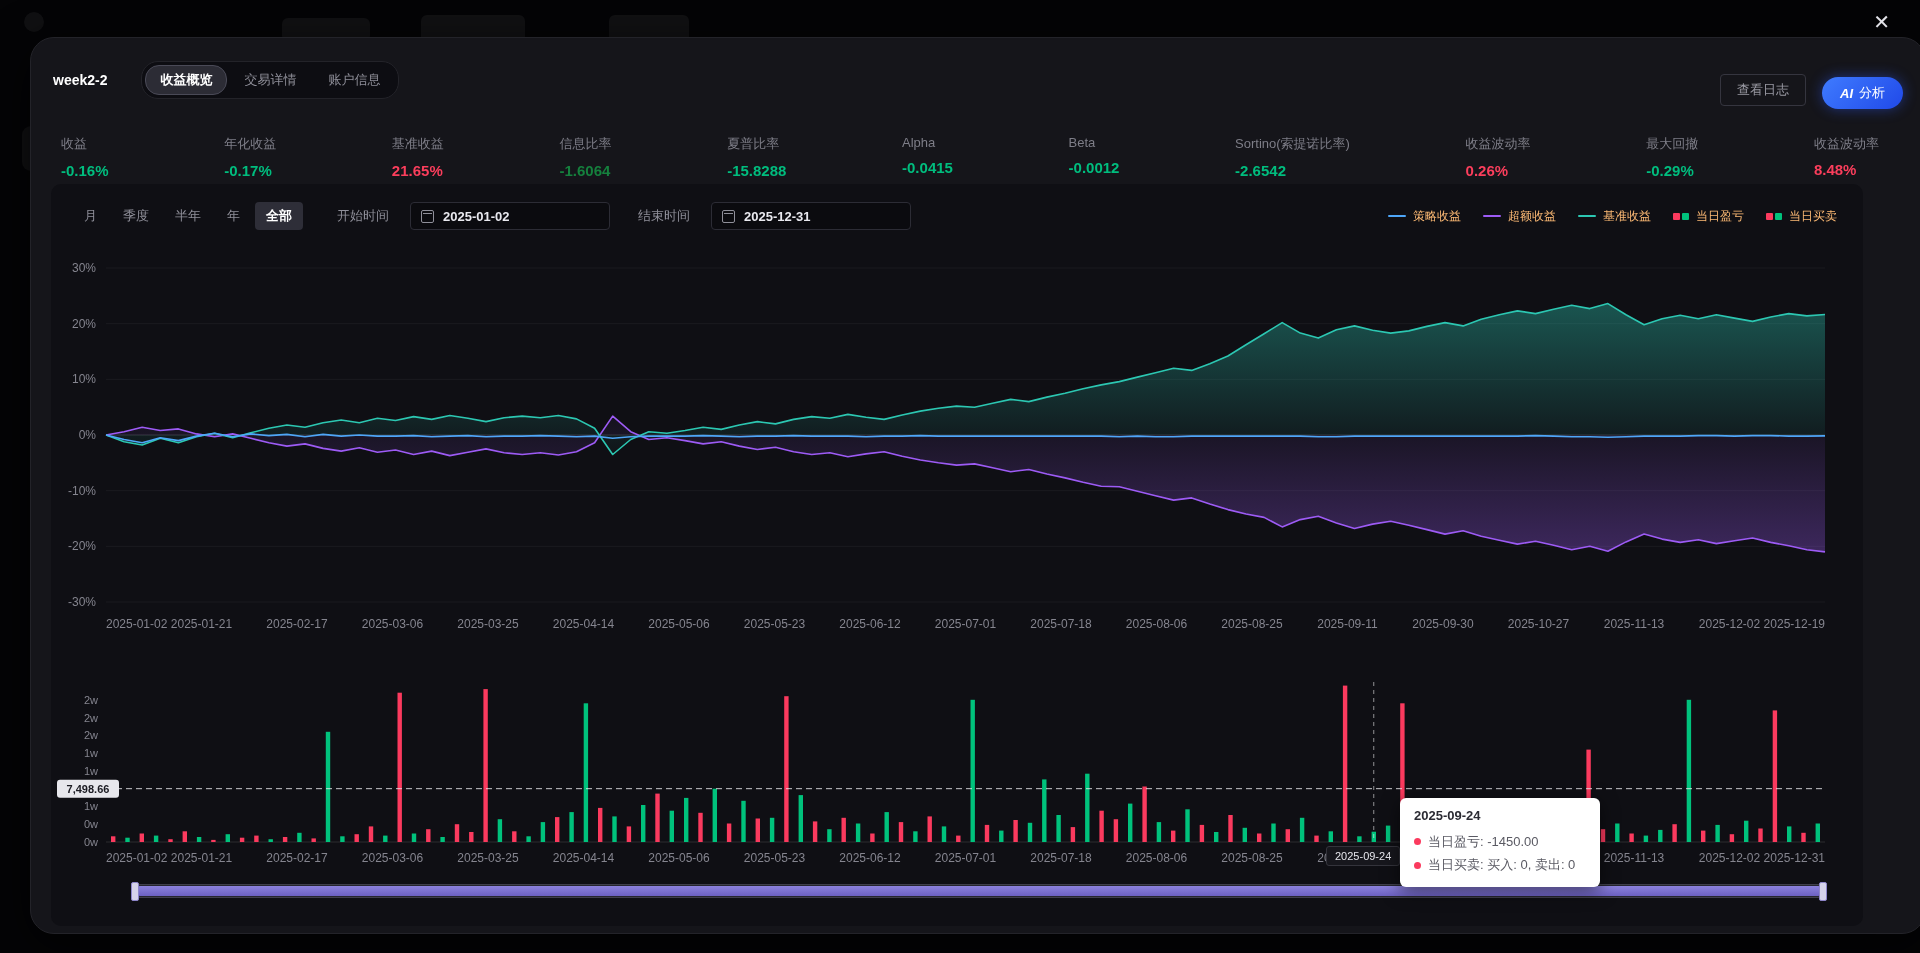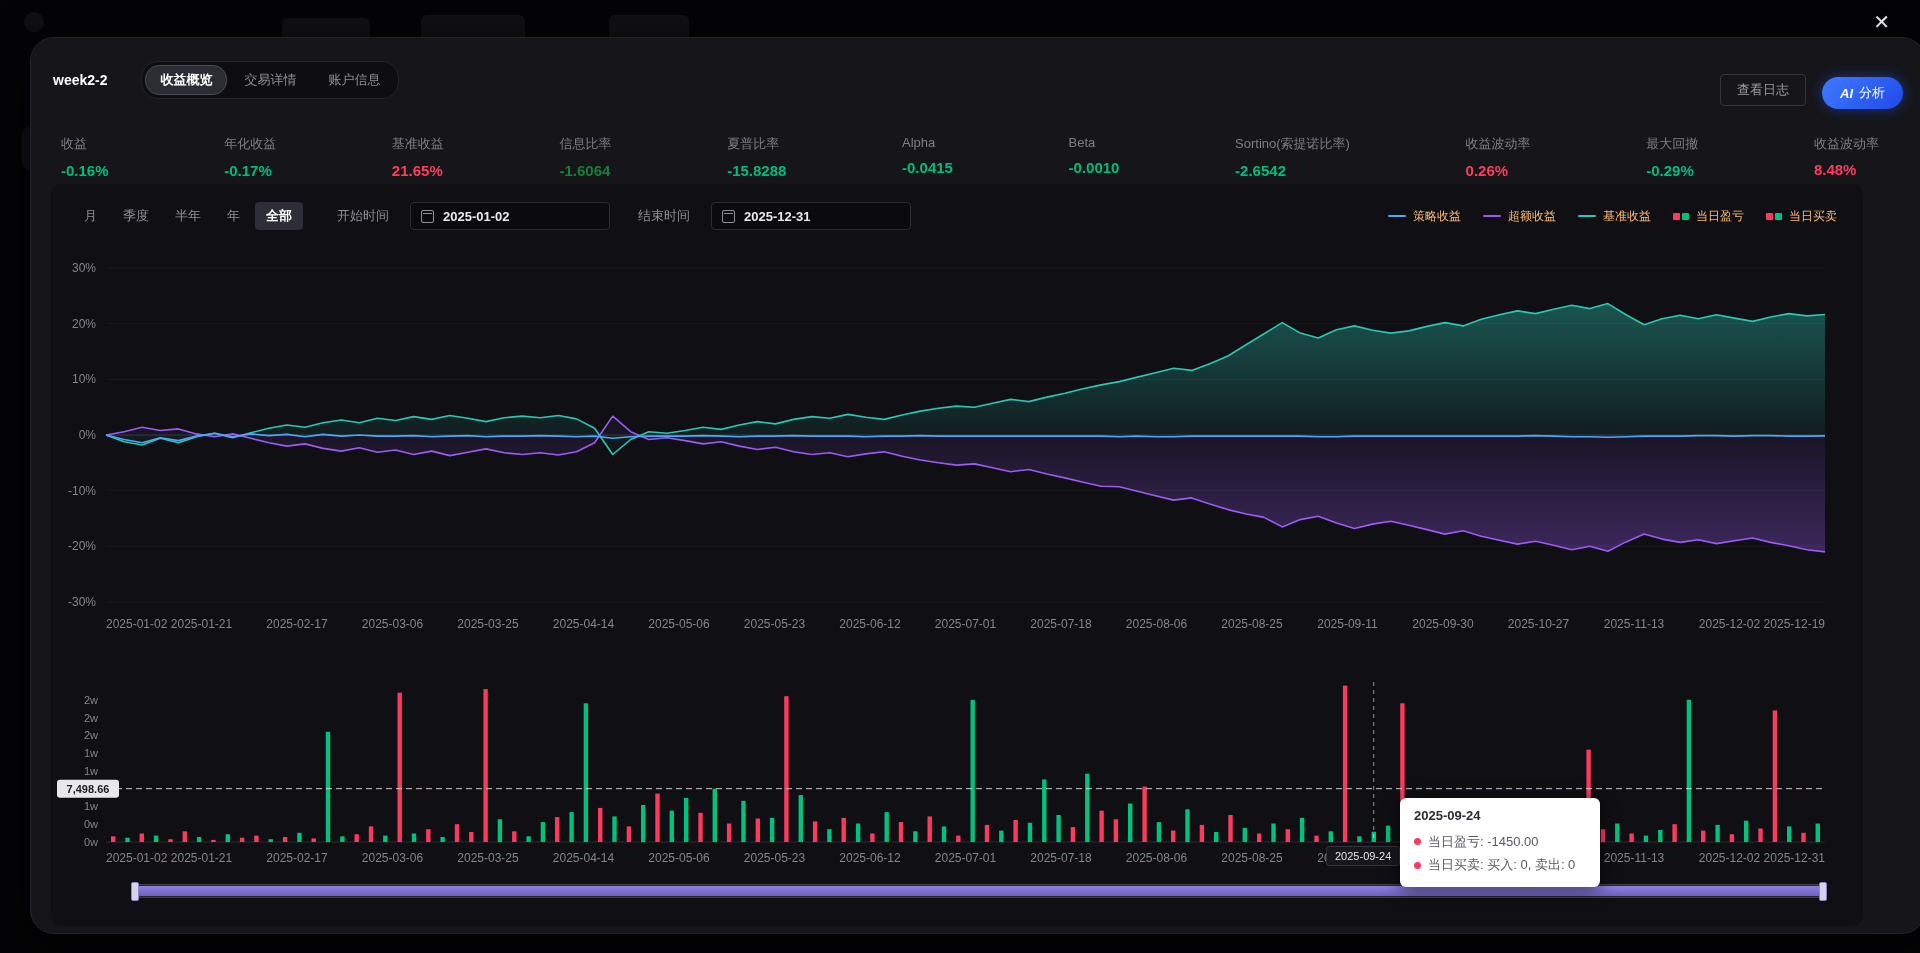--- a/index.html
+++ b/index.html
@@ -138,21 +138,21 @@
       <div class="metric">
         <div class="m-label">夏普比率</div>
         <div class="m-value" style="color: rgb(0, 189, 126);">-15.8288</div>
       </div>
       <div class="metric">
         <div class="m-label">Alpha</div>
         <div class="m-value" style="color: rgb(0, 189, 126);">-0.0415</div>
       </div>
       <div class="metric">
         <div class="m-label">Beta</div>
-        <div class="m-value" style="color: rgb(0, 189, 126);">-0.0010</div>
+        <div class="m-value" style="color: rgb(0, 189, 126);">-0.0012</div>
       </div>
       <div class="metric">
         <div class="m-label">Sortino(索提诺比率)</div>
         <div class="m-value" style="color: rgb(0, 189, 126);">-2.6542</div>
       </div>
       <div class="metric">
         <div class="m-label">收益波动率</div>
         <div class="m-value" style="color: rgb(251, 62, 92);">0.26%</div>
       </div>
       <div class="metric">

